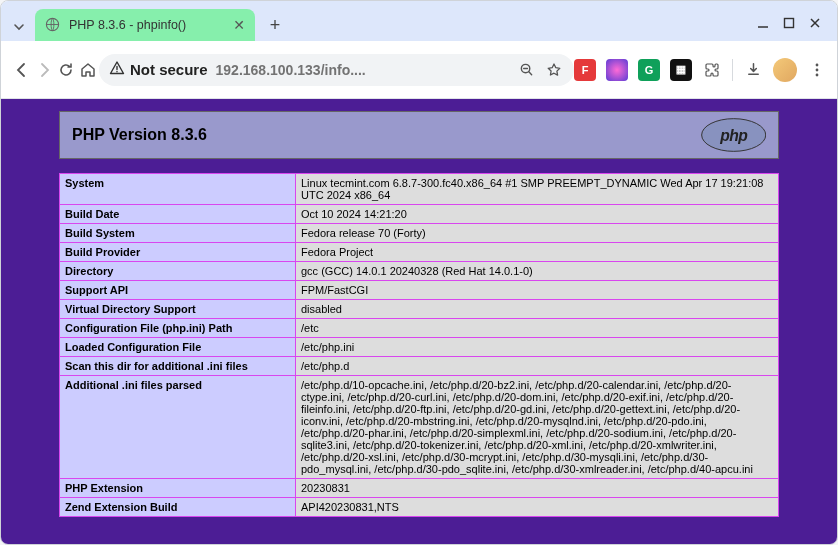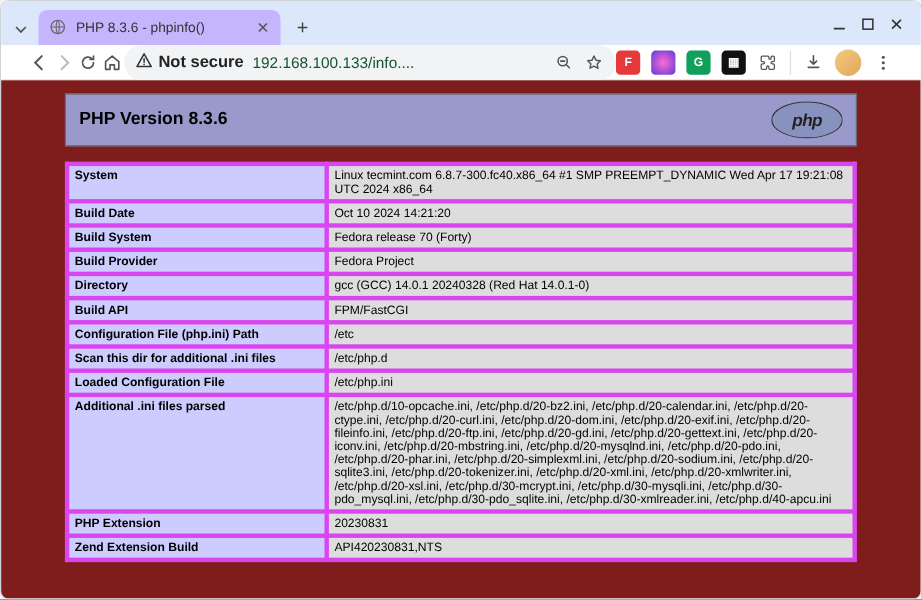--- a/index.html
+++ b/index.html
@@ -33,21 +33,21 @@
   .tab-handle {
     width: 24px;
     height: 28px;
     display: flex;
     align-items: center;
     justify-content: center;
     color: #555;
     cursor: grab;
   }
   .tab {
-    background: #c4b5fd;
+    background: #86efac;
     border-radius: 8px 8px 0 0;
     height: 32px;
     display: flex;
     align-items: center;
     padding: 16px 10px;
     gap: 8px;
     min-width: 220px;
     font-size: 12.5px;
     color: #333;
   }
@@ -71,26 +71,26 @@
   .window-controls {
     margin-left: auto;
     display: flex;
     gap: 14px;
     padding-right: 10px;
     padding-bottom: 8px;
     color: #333;
   }
   .window-controls span, .window-controls svg { cursor: pointer; }
   .toolbar {
-    height: 32px;
+    height: 58px;
     background: #fff;
     border-bottom: 1px solid #e0e3e8;
     display: flex;
     align-items: center;
-    padding: 0 24px;
+    padding: 0 10px;
   }
   .nav-btn { width: 22px; height: 22px; color: #555; display: flex; align-items: center; justify-content: center; cursor: pointer; }
   .nav-btn.disabled { color: #bbb; cursor: default; }
   .addrbar {
     flex: 1;
     height: 32px;
     background: #f1f3f5;
     border-radius: 16px;
     display: flex;
     align-items: center;
@@ -99,38 +99,39 @@
     font-size: 13px;
     color: #333;
     min-width: 0;
   }
   .not-secure {
     display: flex; align-items: center; gap: 5px;
     font-size: 15px; font-weight: 600; color: #222;
     white-space: nowrap;
   }
   .url-text {
-    flex: 1; color: #14532d; white-space: nowrap;
+    flex: 1; color: #737373; white-space: nowrap;
     overflow: hidden; text-overflow: ellipsis;
     font-size: 14px;
     min-width: 0;
+    font-weight: bold;
   }
   .addrbar .icon, .right-icons .icon {
     width: 20px; height: 20px; display: flex; align-items: center; justify-content: center;
     color: #555; cursor: pointer; font-size: 15px;
   }
   .right-icons { display: flex; gap: 10px; align-items: center; }
   .ext-icon { width: 22px; height: 22px; border-radius: 4px; display:flex;align-items:center;justify-content:center;font-size:11px;font-weight:700;color:#fff;cursor:pointer; }
   .avatar { width: 24px; height: 24px; border-radius: 50%; background: linear-gradient(135deg,#f4c979,#e0a760); cursor: pointer; }
   .divider { width:1px; height:22px; background:#d7dade; }
   
   .viewport {
     flex: 1;
     overflow: auto;
-    background: #7f1d1d;
+    background: #4c1d95;
     position: relative;
   }
   .viewport::-webkit-scrollbar { width: 14px; }
   .viewport::-webkit-scrollbar-track { background: #f1f1f1; }
   .viewport::-webkit-scrollbar-thumb { background: #c0c3c8; border-radius: 7px; border: 3px solid #f1f1f1; }
   .page {
     padding: 12px 58px 20px 58px;
     font-family: sans-serif;
   }
   .php-header {
@@ -150,21 +151,21 @@
   .php-logo {
     height: 34px;
   }
   .phpinfo-table {
     width: 100%;
     border-collapse: collapse;
     margin-top: 14px;
     font-size: 11px;
   }
   .phpinfo-table td {
-    border: 4px solid #d946ef;
+    border: 1px solid #d946ef;
     padding: 3px 5px;
     vertical-align: top;
   }
   .phpinfo-table td.e {
     background: #ccccff;
     font-weight: 700;
     width: 236px;
     color: #000;
   }
   .phpinfo-table td.v {
@@ -305,36 +306,40 @@
             </tr>
             <tr>
               <td class="e">Build Provider</td>
               <td class="v">Fedora Project</td>
             </tr>
             <tr>
               <td class="e">Directory</td>
               <td class="v">gcc (GCC) 14.0.1 20240328 (Red Hat 14.0.1-0)</td>
             </tr>
             <tr>
-              <td class="e">Build API</td>
+              <td class="e">Support API</td>
               <td class="v">FPM/FastCGI</td>
+            </tr>
+            <tr>
+              <td class="e">Virtual Directory Support</td>
+              <td class="v">disabled</td>
             </tr>
             <tr>
               <td class="e">Configuration File (php.ini) Path</td>
               <td class="v">/etc</td>
             </tr>
             <tr>
+              <td class="e">Loaded Configuration File</td>
+              <td class="v">/etc/php.ini</td>
+            </tr>
+            <tr>
               <td class="e">Scan this dir for additional .ini files</td>
               <td class="v">/etc/php.d</td>
             </tr>
             <tr>
-              <td class="e">Loaded Configuration File</td>
-              <td class="v">/etc/php.ini</td>
-            </tr>
-            <tr>
               <td class="e">Additional .ini files parsed</td>
               <td class="v">/etc/php.d/10-opcache.ini, /etc/php.d/20-bz2.ini, /etc/php.d/20-calendar.ini, /etc/php.d/20-ctype.ini, /etc/php.d/20-curl.ini, /etc/php.d/20-dom.ini, /etc/php.d/20-exif.ini, /etc/php.d/20-fileinfo.ini, /etc/php.d/20-ftp.ini, /etc/php.d/20-gd.ini, /etc/php.d/20-gettext.ini, /etc/php.d/20-iconv.ini, /etc/php.d/20-mbstring.ini, /etc/php.d/20-mysqlnd.ini, /etc/php.d/20-pdo.ini, /etc/php.d/20-phar.ini, /etc/php.d/20-simplexml.ini, /etc/php.d/20-sodium.ini, /etc/php.d/20-sqlite3.ini, /etc/php.d/20-tokenizer.ini, /etc/php.d/20-xml.ini, /etc/php.d/20-xmlwriter.ini, /etc/php.d/20-xsl.ini, /etc/php.d/30-mcrypt.ini, /etc/php.d/30-mysqli.ini, /etc/php.d/30-pdo_mysql.ini, /etc/php.d/30-pdo_sqlite.ini, /etc/php.d/30-xmlreader.ini, /etc/php.d/40-apcu.ini</td>
             </tr>
             <tr>
               <td class="e">PHP Extension</td>
               <td class="v">20230831</td>
             </tr>
             <tr>
               <td class="e">Zend Extension Build</td>
               <td class="v">API420230831,NTS</td>

